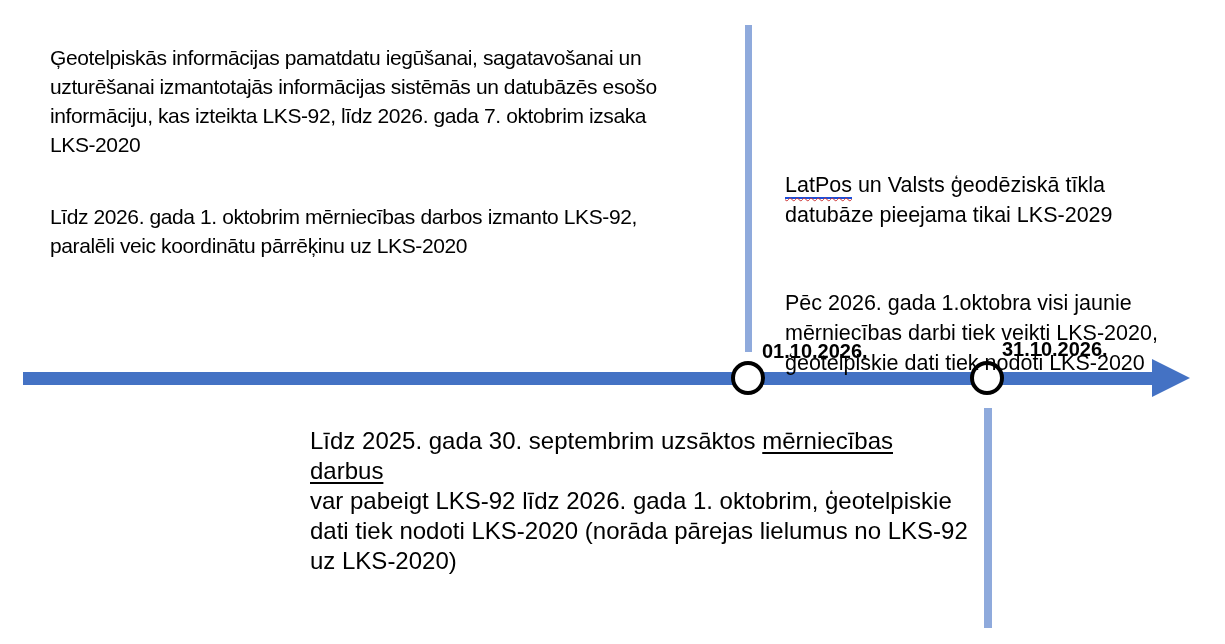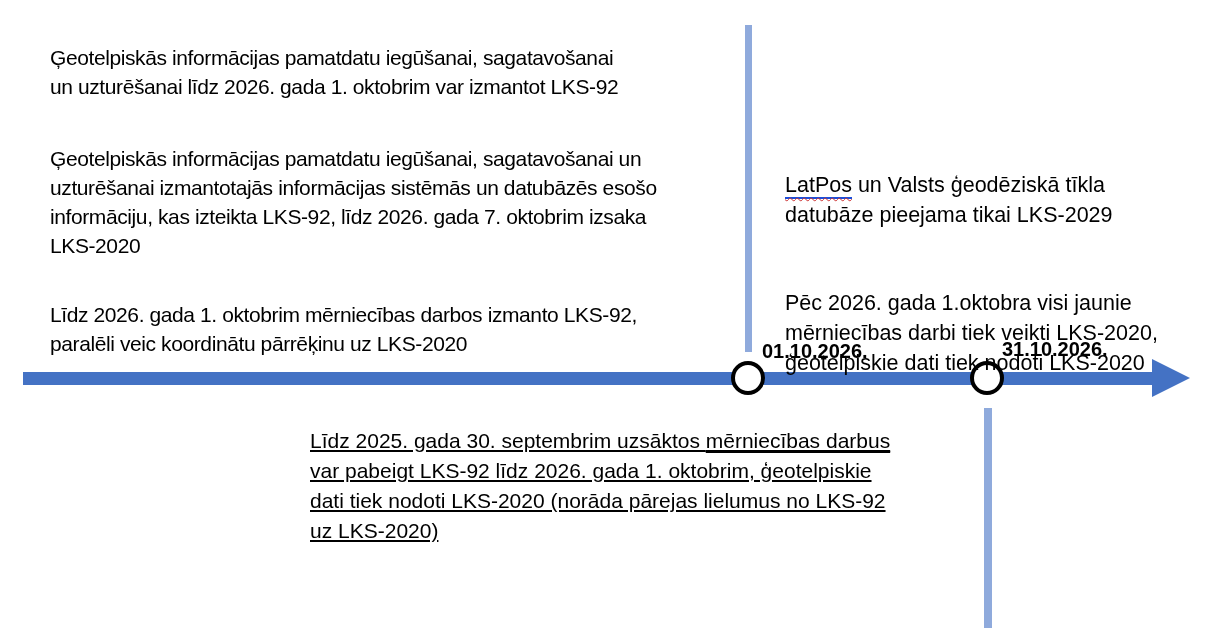--- a/index.html
+++ b/index.html
@@ -32,23 +32,22 @@
     left: 785px; top: 140px;
     font-size: 21.5px; line-height: 30px;
     width: 430px;
   }
   .right-col p { margin: 0; }
   .right-col p:nth-child(1) { margin-bottom: 28px; }
 
   
   .bottom-block {
     left: 310px; top: 426px;
-    font-size: 21px; line-height: 30px;
+    font-size: 24px; line-height: 30px;
     width: 660px;
-    text-decoration: underline;
   }
 
   .u-solid {
     text-decoration: underline;
     text-decoration-thickness: 2px;
     text-underline-offset: 3px;
   }
   .u-latpos {
     border-bottom: 2px solid #1d4ed8;
     text-decoration: underline wavy #cc3333;
@@ -109,22 +108,20 @@
   <div class="timeline-bar"></div>
   <div class="timeline-arrowhead"></div>
 
   <div class="milestone-marker marker-1"></div>
   <div class="milestone-marker marker-2"></div>
 
   <div class="date-label date-1">01.10.2026.</div>
   <div class="date-label date-2">31.10.2026.</div>
 
   <div class="txt left-col">
-    <p>Ģeotelpiskās informācijas pamatdatu iegūšanai, sagatavošanai
-un uzturēšanai līdz 2026. gada 1. oktobrim var izmantot LKS-92</p>
     <p>Ģeotelpiskās informācijas pamatdatu iegūšanai, sagatavošanai un
 uzturēšanai izmantotajās informācijas sistēmās un datubāzēs esošo
 informāciju, kas izteikta LKS-92, līdz 2026. gada 7. oktobrim izsaka
 LKS-2020</p>
     <p>Līdz 2026. gada 1. oktobrim mērniecības darbos izmanto LKS-92,
 paralēli veic koordinātu pārrēķinu uz LKS-2020</p>
   </div>
 
   <div class="txt right-col">
     <p><span class="u-latpos">LatPos</span><span> un Valsts ģeodēziskā tīkla

